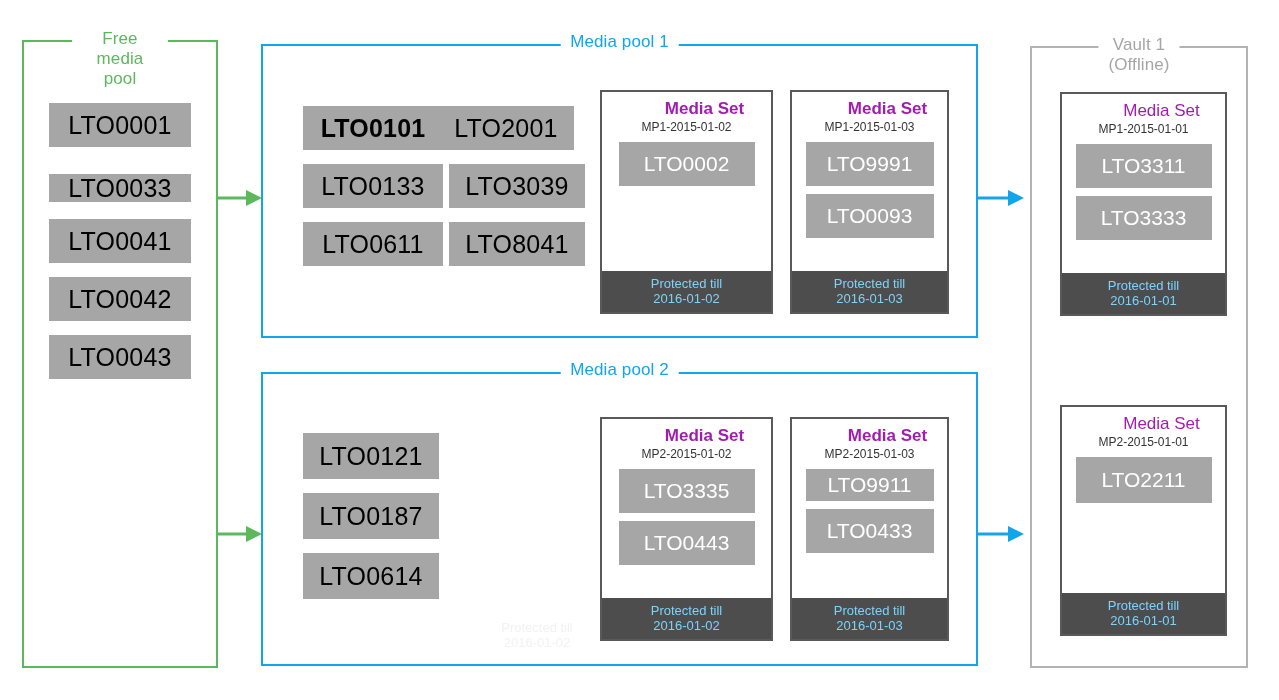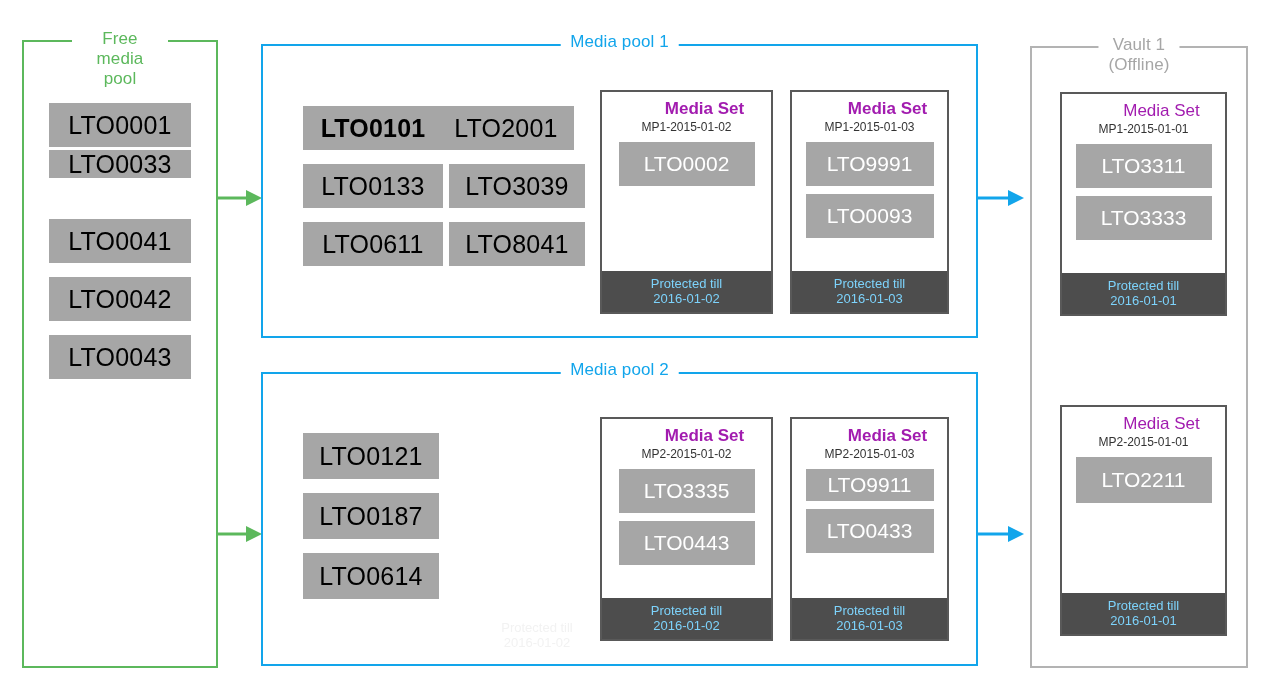--- a/index.html
+++ b/index.html
@@ -141,21 +141,21 @@
 <body>
 
 <div id="canvas">
 
   <div class="group green" style="left:22px; top:40px; width:196px; height:628px;">
     <div class="group-title green two-line">Free media
 pool</div>
   </div>
 
   <div class="tape" style="left:49px; top:103px;  width:142px; height:44px;">LTO0001</div>
-  <div class="tape" style="left:49px; top:150px;  width:142px; height:28px;">LTO0033</div>
+  <div class="tape" style="left:49px; top:174px;  width:142px; height:28px;">LTO0033</div>
   <div class="tape" style="left:49px; top:219px;  width:142px; height:44px;">LTO0041</div>
   <div class="tape" style="left:49px; top:277px;  width:142px; height:44px;">LTO0042</div>
   <div class="tape" style="left:49px; top:335px;  width:142px; height:44px;">LTO0043</div>
 
   <div class="arrow" style="left:218px; top:188px; width:44px; height:20px;">
     <svg width="44" height="20" viewBox="0 0 44 20">
       <line x1="0" y1="10" x2="30" y2="10" stroke="#5cb85c" stroke-width="3"></line>
       <polygon points="28,2 44,10 28,18" fill="#5cb85c"></polygon>
     </svg>
   </div>

